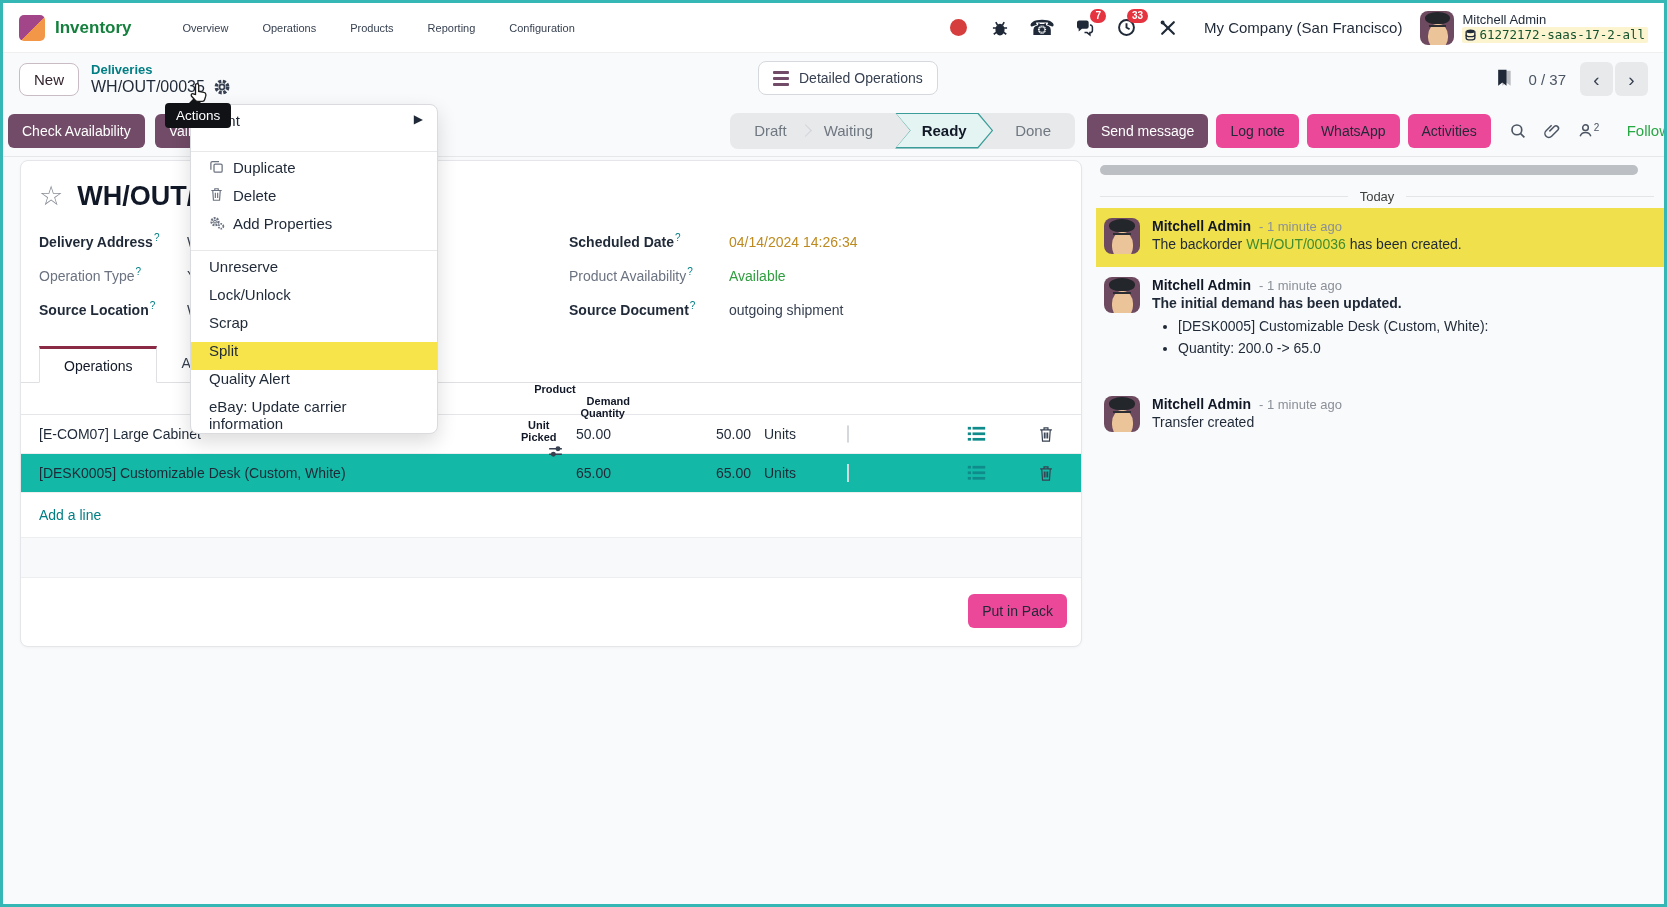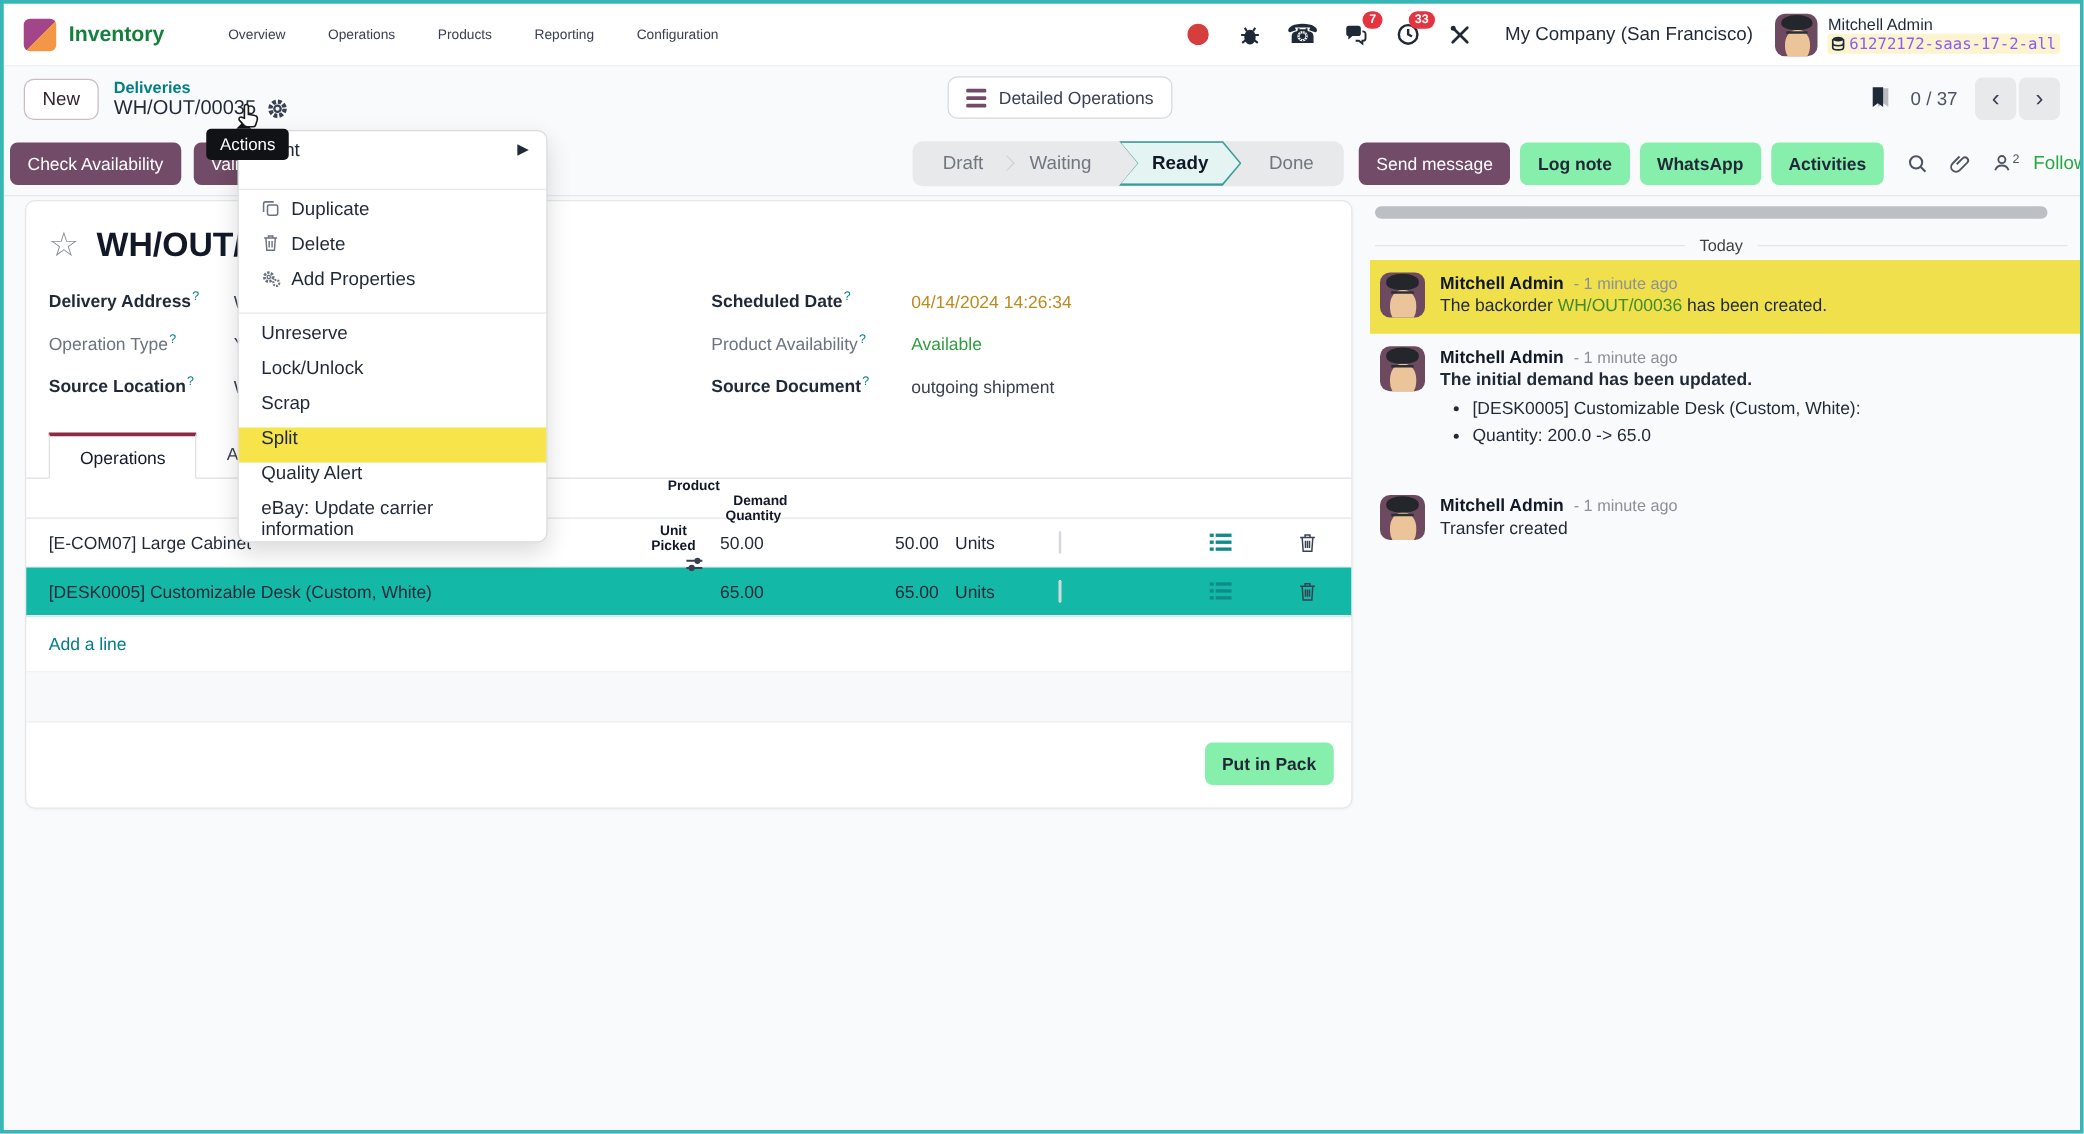--- a/index.html
+++ b/index.html
@@ -15,21 +15,21 @@
   .nav-right { margin-left:auto; display:flex; align-items:center; gap:18px; }
   .sys-icon { position:relative; width:24px; height:24px; display:flex; align-items:center; justify-content:center; }
   .rec-dot { width:17px; height:17px; border-radius:50%; background:#d63d3d; }
   .badge { position:absolute; top:-7px; right:-10px; background:#e5333f; color:#fff; font-size:10px; font-weight:700; border-radius:9px; padding:1px 5px; line-height:12px; }
   .phone-glyph { font-size:21px; color:#1f2937; line-height:1; }
   .company { font-size:15px; color:#1f2937; margin-left:6px; white-space:nowrap; }
   .user-block { display:flex; align-items:center; gap:8px; }
   .user-lines { display:flex; flex-direction:column; line-height:14px; }
   .user-name { font-size:13px; color:#1f2937; }
   .db-pill { display:flex; align-items:center; gap:3px; background:#fbf4cf; padding:1px 3px; border-radius:2px; }
-  .db-id { font-family:"DejaVu Sans Mono", monospace; font-size:12.5px; color:#8b5cf6; }
+  .db-id { font-family:"DejaVu Sans Mono", monospace; font-size:12.5px; color:#14532d; }
 
   
   .avatar { position:relative; border-radius:8px; background:#6d4a5f; overflow:hidden; flex:none; }
   .avatar.sz34 { width:34px; height:34px; }
   .avatar.sz36 { width:36px; height:36px; }
   .avatar::before { content:""; position:absolute; left:22%; bottom:-14%; width:58%; height:75%; background:#ecc49a; border-radius:46%; }
   .avatar::after { content:""; position:absolute; left:14%; top:4%; width:72%; height:36%; background:#23262b; border-radius:50% 50% 42% 42%; }
   .avatar .glasses { position:absolute; left:26%; top:42%; width:50%; height:10%; border-top:2.5px solid #2b2f33; }
 
   
@@ -47,21 +47,21 @@
   .pager-count { font-size:15px; color:#4b5563; }
   .pg-btn { width:33px; height:34px; background:#e8e9eb; border:none; border-radius:6px; font-size:19px; color:#374151; cursor:pointer; line-height:1; }
   .pg-group { display:flex; gap:2px; }
 
   
   .status-row { height:52px; display:flex; align-items:stretch; border-bottom:1px solid #e5e7ea; }
   .sr-left { width:1078px; flex:none; display:flex; align-items:center; padding-left:5px; }
   .sr-right { flex:1; display:flex; align-items:center; gap:8px; padding-left:6px; overflow:hidden; }
   .btn { border:none; border-radius:6px; font-size:14px; padding:9px 14px; cursor:pointer; white-space:nowrap; font-family:inherit; }
   .btn.primary { background:#714B67; color:#fff; font-weight:500; }
-  .btn.flat { background:#86efac; color:#1f2937;font-weight:bold; }
+  .btn.flat { background:#ec4899; color:#1f2937; }
   .gap-hidden { width:128px; }
   .statusbar { margin-left:auto; margin-right:6px; display:flex; align-items:center; background:#e8e9eb; border-radius:8px; height:36px; padding:0 4px; }
   .st-item { font-size:15px; color:#6f7780; padding:0 20px; }
   .st-sep { width:9px; height:9px; border-top:1.5px solid #cfd3d8; border-right:1.5px solid #cfd3d8; transform:rotate(45deg); margin:0 -6px; }
   .st-ready { position:relative; height:36px; width:98px; flex:none; margin:0 2px; }
   .st-ready .arr-o { position:absolute; inset:0; background:#3a9d99; clip-path:polygon(0 0,calc(100% - 15px) 0,100% 50%,calc(100% - 15px) 100%,0 100%,15px 50%); }
   .st-ready .arr-i { position:absolute; inset:1.5px; background:#e4f4f3; clip-path:polygon(0 0,calc(100% - 14px) 0,100% 50%,calc(100% - 14px) 100%,0 100%,14px 50%); display:flex; align-items:center; justify-content:center; font-size:15px; font-weight:700; color:#111827; }
   .ch-icons { display:flex; align-items:center; gap:16px; margin-left:10px; color:#4b5563; }
   .follower { font-size:14px; color:#4b5563; display:flex; align-items:flex-start; }
   .follower sup { font-size:10px; }

